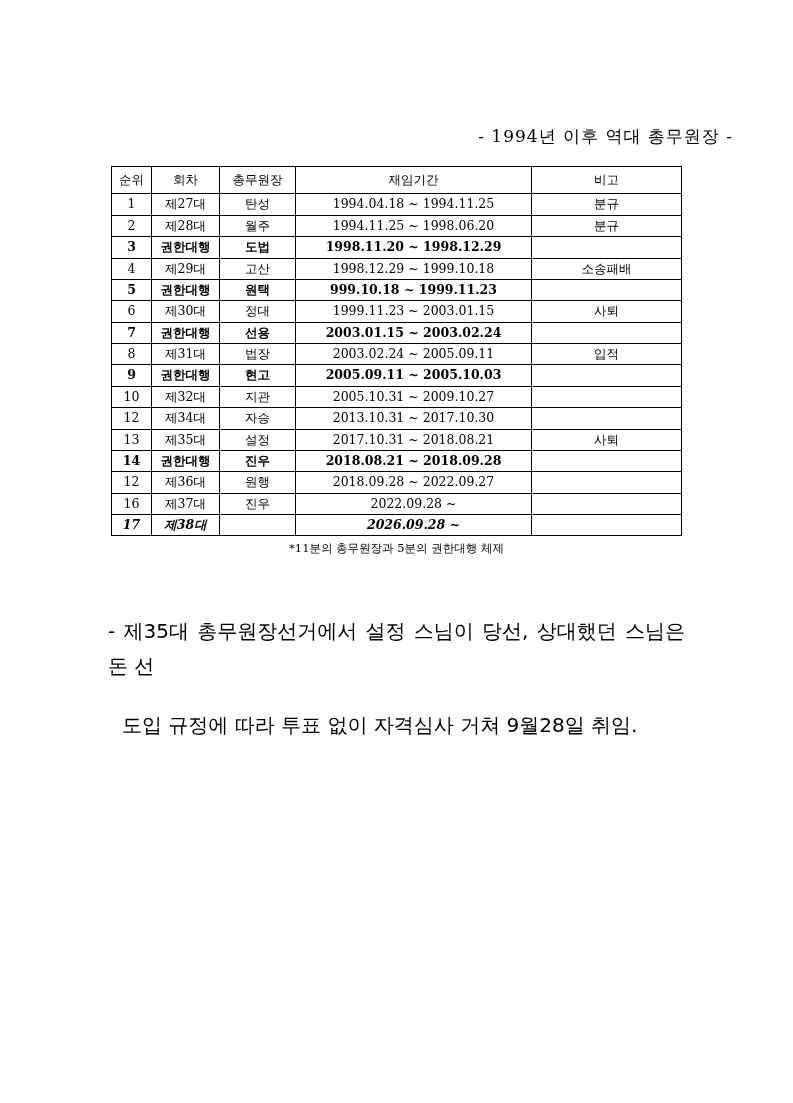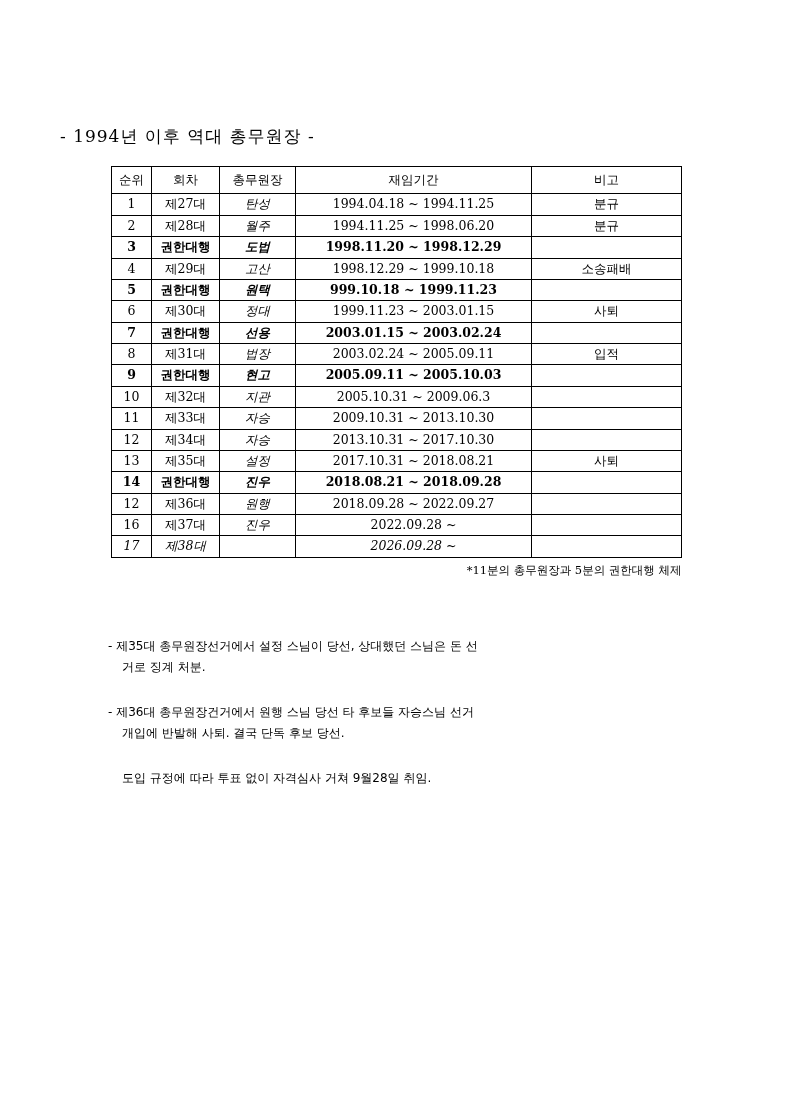--- a/index.html
+++ b/index.html
@@ -16,21 +16,21 @@
     overflow: hidden;
   }
   .page {
     width: 793px;
     height: 1103px;
     box-sizing: border-box;
     padding: 0 60px;
     position: relative;
   }
   .doc-title {
-    text-align: left;
+    text-align: right;
     font-size: 17px;
     letter-spacing: 1px;
     margin-top: 125px;
     margin-bottom: 18px;
     font-family: "DejaVu Serif", "Liberation Serif", serif;
   }
   table.history {
     border-collapse: collapse;
     margin: 4px auto;
     width: 570px;
@@ -51,38 +51,38 @@
     padding: 6px 2px;
   }
   col.c-rank { width: 40px; }
   col.c-term { width: 68px; }
   col.c-name { width: 76px; }
   col.c-period { width: 236px; }
   col.c-note { width: 150px; }
 
   td.rank { text-align: center; }
   td.term { text-align: center; }
-  td.name { text-align: center; font-style: italic; }
+  td.name { text-align: center; }
   td.period { text-align: center; }
   td.note { text-align: left; padding-left: 6px; }
 
   tr.bold td { font-weight: bold; }
-  tr.italic td { font-style: italic; }
+  tr.italic td { font-style: italic; font-weight: bold; }
 
   .table-footnote {
     width: 570px;
     margin: 5px auto 0 auto;
-    text-align: right;
+    text-align: center;
     font-size: 11.5px;
     font-family: "DejaVu Serif", "Liberation Serif", serif;
   }
 
   .notes {
     margin: 58px 48px 0 48px;
-    font-size: 12px;
+    font-size: 20px;
     font-family: "DejaVu Sans", "Liberation Sans", sans-serif;
   }
   .note-item {
     margin-bottom: 24px;
     line-height: 1.75;
     text-align: justify;
   }
   .note-item .line2 {
     display: block;
     padding-left: 14px;
@@ -176,28 +176,21 @@
         <td class="rank">9</td>
         <td class="term">권한대행</td>
         <td class="name">현고</td>
         <td class="period">2005.09.11 ~ 2005.10.03</td>
         <td class="note"></td>
       </tr>
       <tr>
         <td class="rank">10</td>
         <td class="term">제32대</td>
         <td class="name">지관</td>
-        <td class="period">2005.10.31 ~ 2009.06.3</td>
-        <td class="note"></td>
-      </tr>
-      <tr>
-        <td class="rank">11</td>
-        <td class="term">제33대</td>
-        <td class="name">자승</td>
-        <td class="period">2009.10.31 ~ 2013.10.30</td>
+        <td class="period">2005.10.31 ~ 2009.10.27</td>
         <td class="note"></td>
       </tr>
       <tr>
         <td class="rank">12</td>
         <td class="term">제34대</td>
         <td class="name">자승</td>
         <td class="period">2013.10.31 ~ 2017.10.30</td>
         <td class="note"></td>
       </tr>
       <tr>
@@ -236,24 +229,19 @@
         <td class="note"></td>
       </tr>
     </tbody>
   </table>
 
   <div class="table-footnote">*11분의 총무원장과 5분의 권한대행 체제</div>
 
   <div class="notes">
     <div class="note-item">
       <span class="line1">- 제35대 총무원장선거에서 설정 스님이 당선, 상대했던 스님은 돈 선</span>
-      <span class="line2">거로 징계 처분.</span>
-    </div>
-    <div class="note-item">
-      <span class="line1">- 제36대 총무원장건거에서 원행 스님 당선 타 후보들 자승스님 선거</span>
-      <span class="line2">개입에 반발해 사퇴. 결국 단독 후보 당선.</span>
     </div>
     <div class="note-item">
       <span class="line2">도입 규정에 따라 투표 없이 자격심사 거쳐 9월28일 취임.</span>
     </div>
   </div>
 
 </div>
 
 </body></html>

